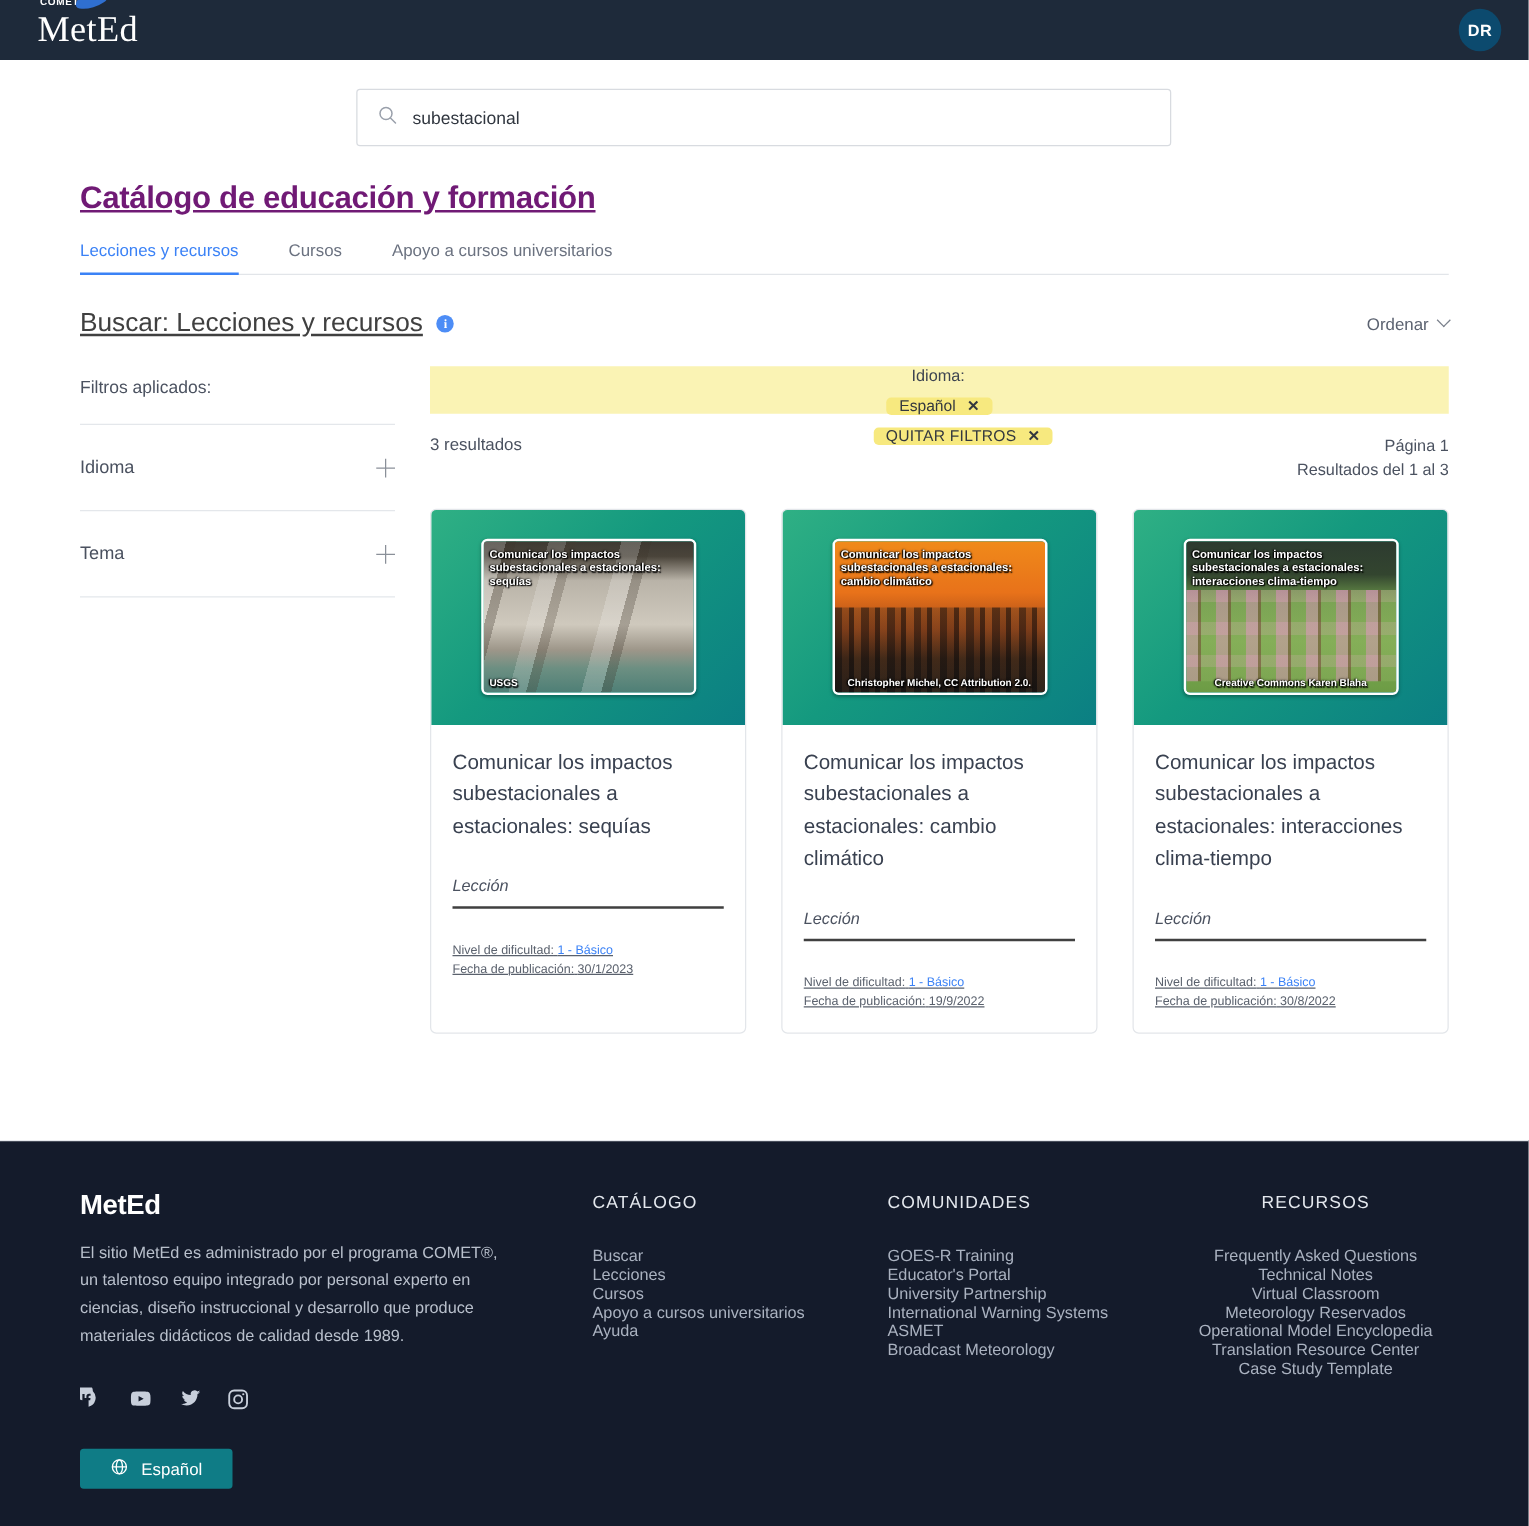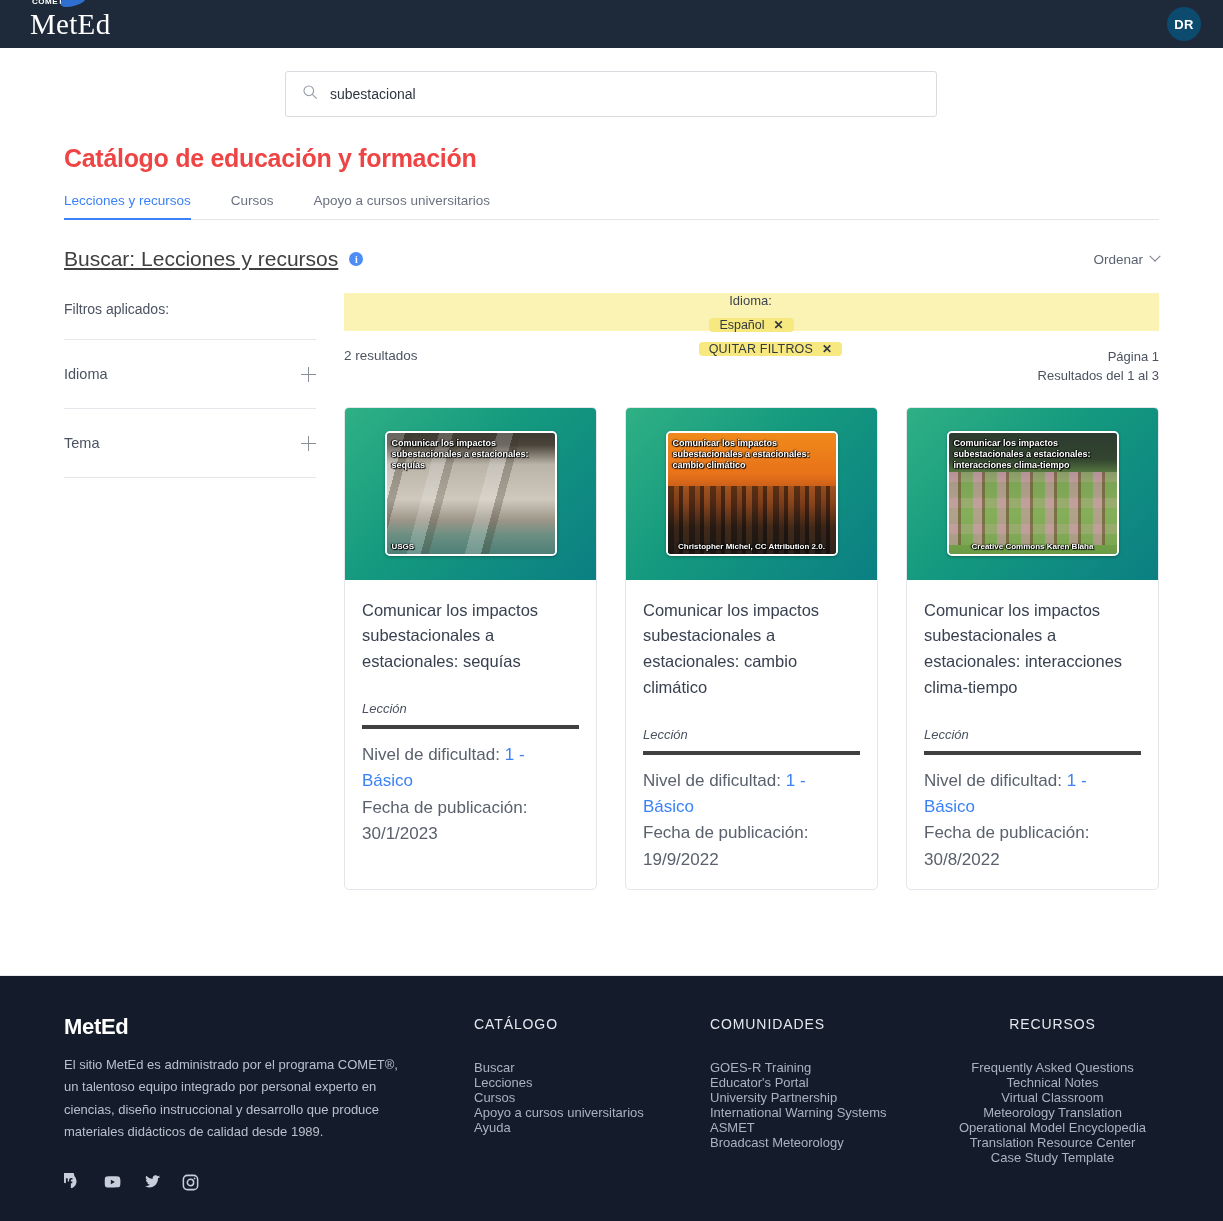--- a/index.html
+++ b/index.html
@@ -76,22 +76,23 @@
     width: 100%;
     background: transparent;
   }
 
   
   .content { padding: 0 64px; }
   .cat-title {
     font-size: 25px;
     font-weight: 700;
     letter-spacing: -.3px;
-    color: #ef4444;
+    color: #701a75;
     margin-top: 27px;
+    text-decoration: underline;
   }
   .tabs {
     display: flex;
     gap: 0;
     margin-top: 14px;
     border-bottom: 1px solid #e2e5e9;
   }
   .tab {
     font-size: 13.5px;
     color: #6b7280;
@@ -297,23 +298,23 @@
     line-height: 1.56;
     color: #394150;
     font-weight: 400;
   }
   .card-type {
     font-size: 13px;
     font-style: italic;
     color: #4b5260;
     margin-top: 26px;
     padding-bottom: 9px;
-    border-bottom: 4px solid #404040;
-  }
-  .card-meta { margin-top: 13px; font-size: 17px; color: #5a616d; line-height: 1.55; }
+    border-bottom: 2px solid #404040;
+  }
+  .card-meta { margin-top: 26px; font-size: 10px; color: #5a616d; line-height: 1.55; text-decoration: underline; }
   .card-meta a { color: #3b82f6; text-decoration: none; }
 
   .cards-spacer { height: 85px; }
 
   
   .footer {
     background: #141b2b;
     padding: 38px 64px 34px 64px;
     display: flex;
     gap: 0;
@@ -435,21 +436,21 @@
             <span>Español</span>
             <span class="x">✕</span>
           </span>
           <span class="chip wide">
             <span>QUITAR FILTROS</span>
             <span class="x">✕</span>
           </span>
         </div>
 
         <div class="meta-row">
-          <div class="meta-left">2 resultados</div>
+          <div class="meta-left">3 resultados</div>
           <div class="meta-right">
             <div>Página 1</div>
             <div>Resultados del 1 al 3</div>
           </div>
         </div>
 
         <div class="cards">
 
           <div class="card">
             <div class="card-banner">
@@ -593,21 +594,21 @@
         <a>Broadcast Meteorology</a>
       </div>
     </div>
 
     <div class="f-col last">
       <div class="f-head">RECURSOS</div>
       <div class="f-links">
         <a>Frequently Asked Questions</a>
         <a>Technical Notes</a>
         <a>Virtual Classroom</a>
-        <a>Meteorology Translation</a>
+        <a>Meteorology Reservados</a>
         <a>Operational Model Encyclopedia</a>
         <a>Translation Resource Center</a>
         <a>Case Study Template</a>
       </div>
     </div>
   </div>
 
   <div class="copybar">
     <span>© Copyright 2023,</span>&nbsp;<b>The University Corporation for Atmospheric Research</b><span>. Reservados todos los derechos.</span>&nbsp;<a>Avisos legales</a>
   </div>

